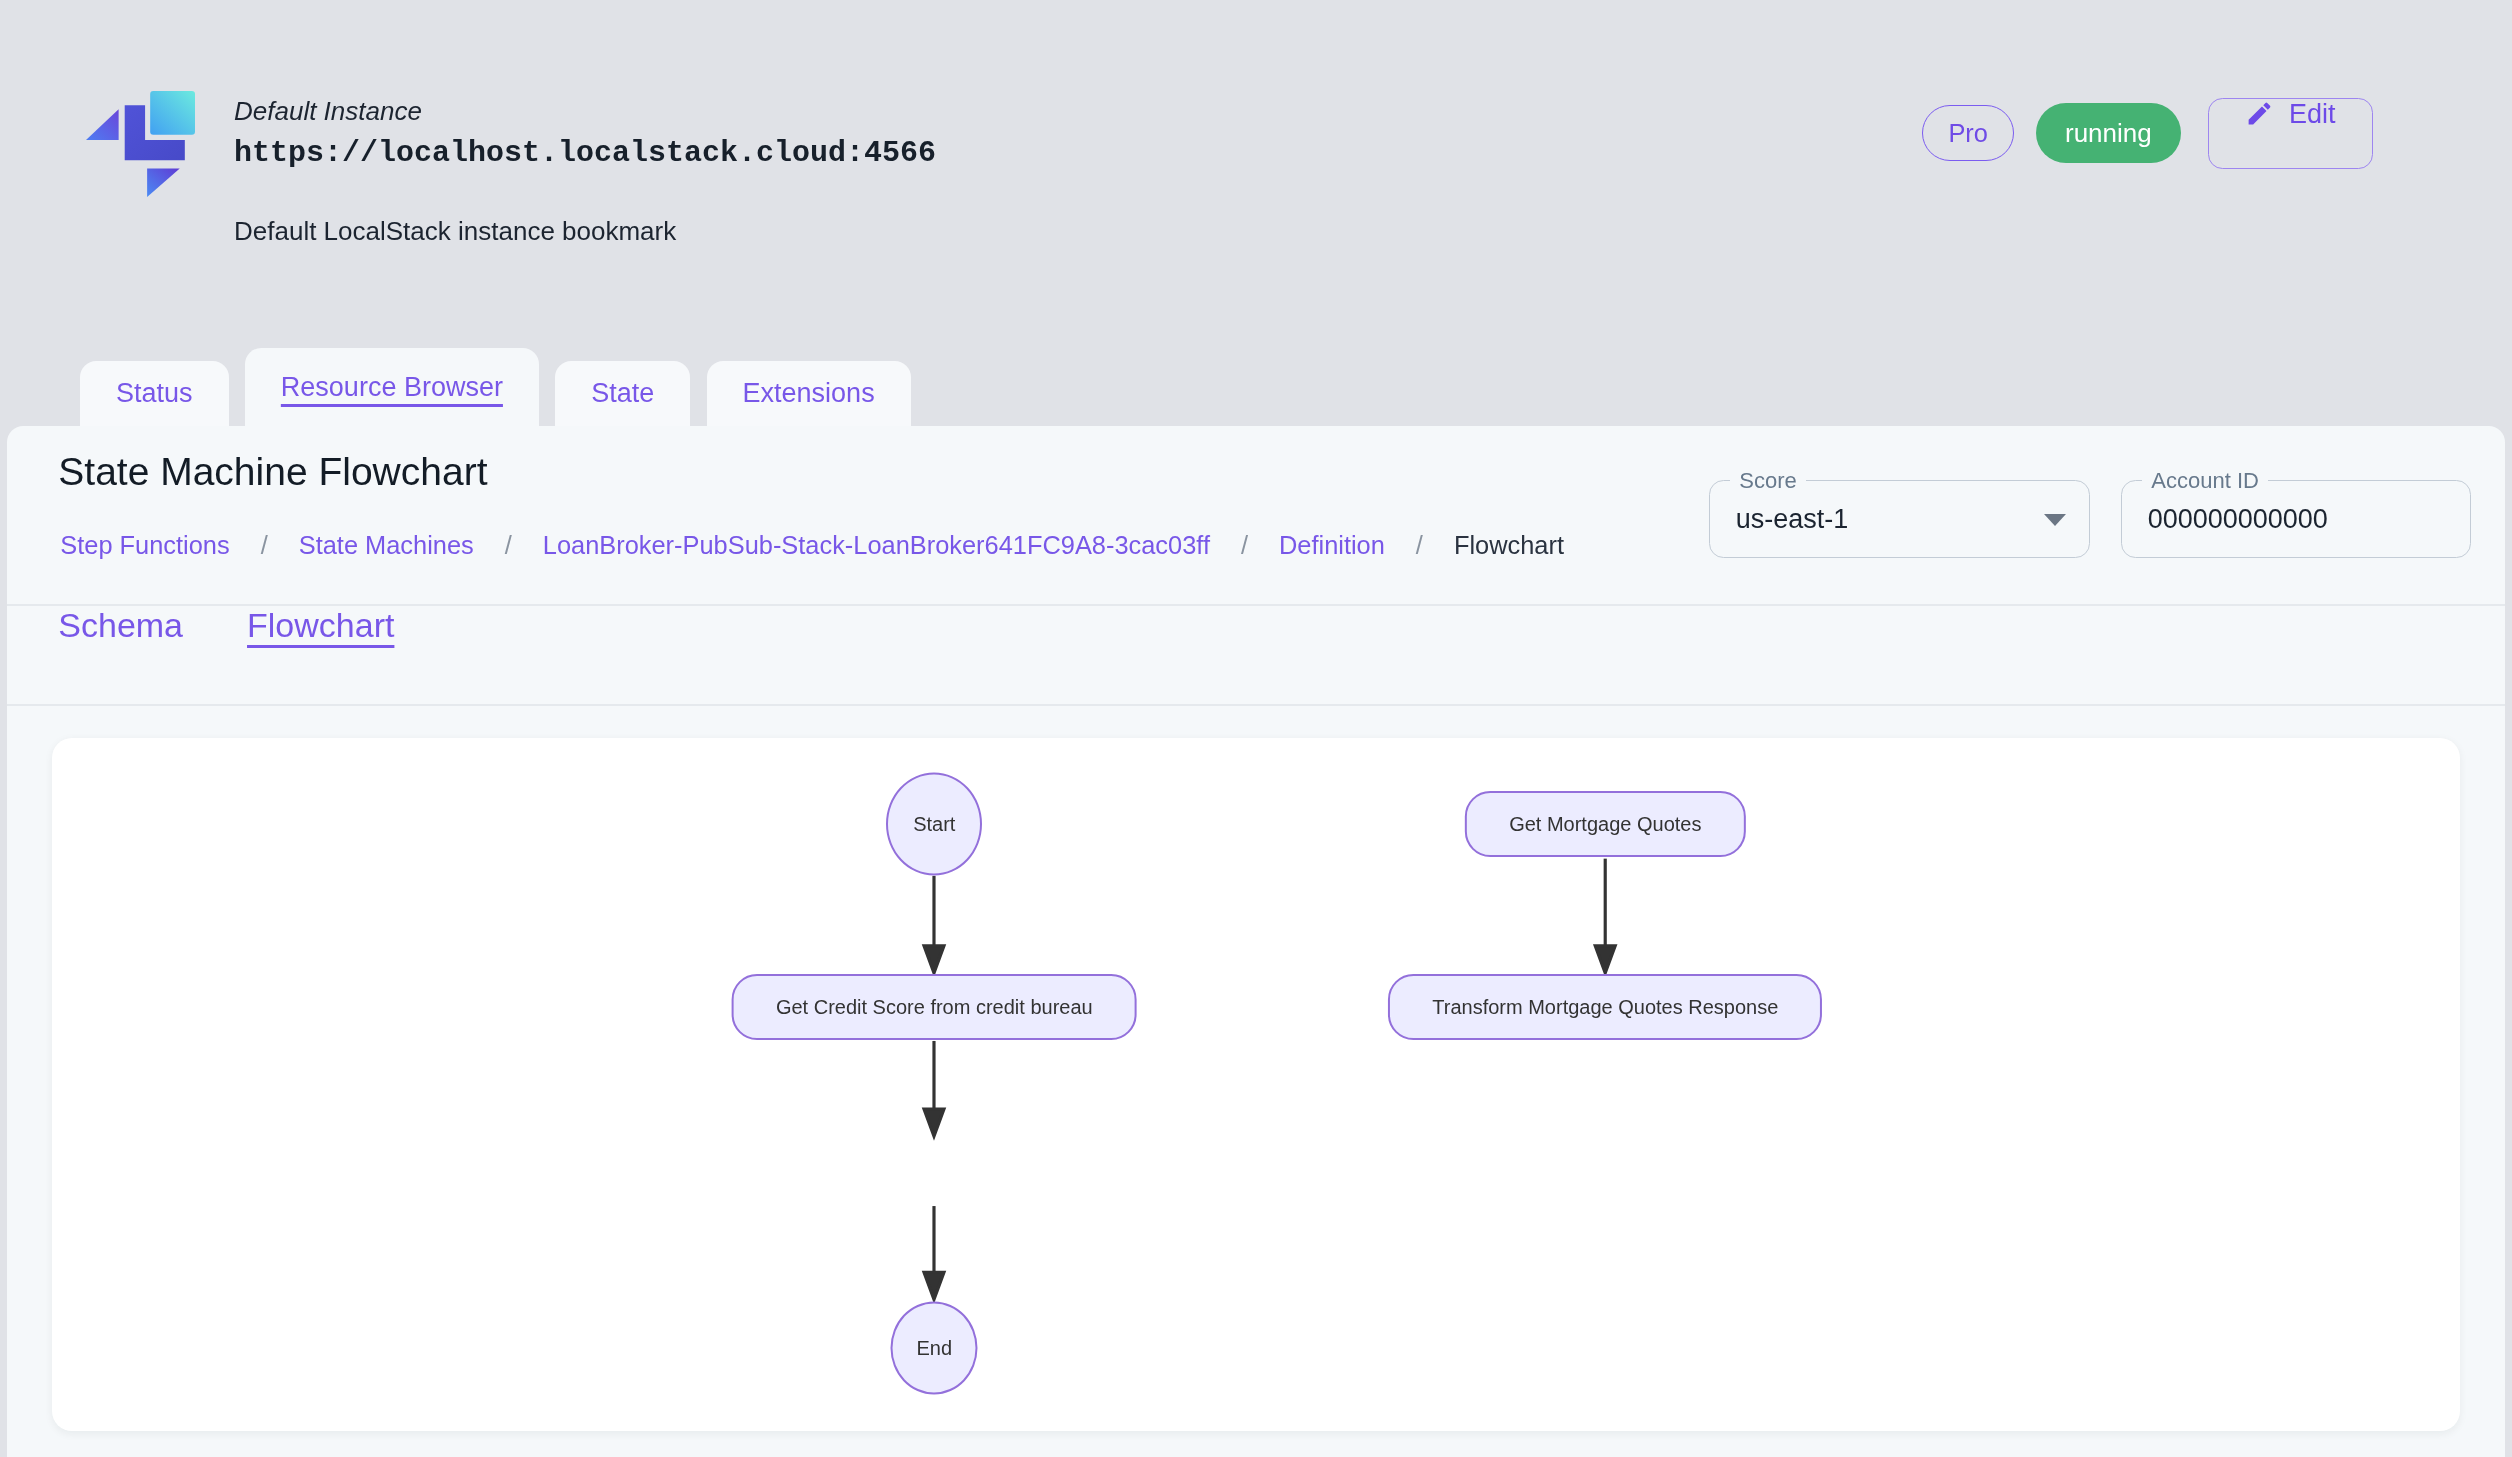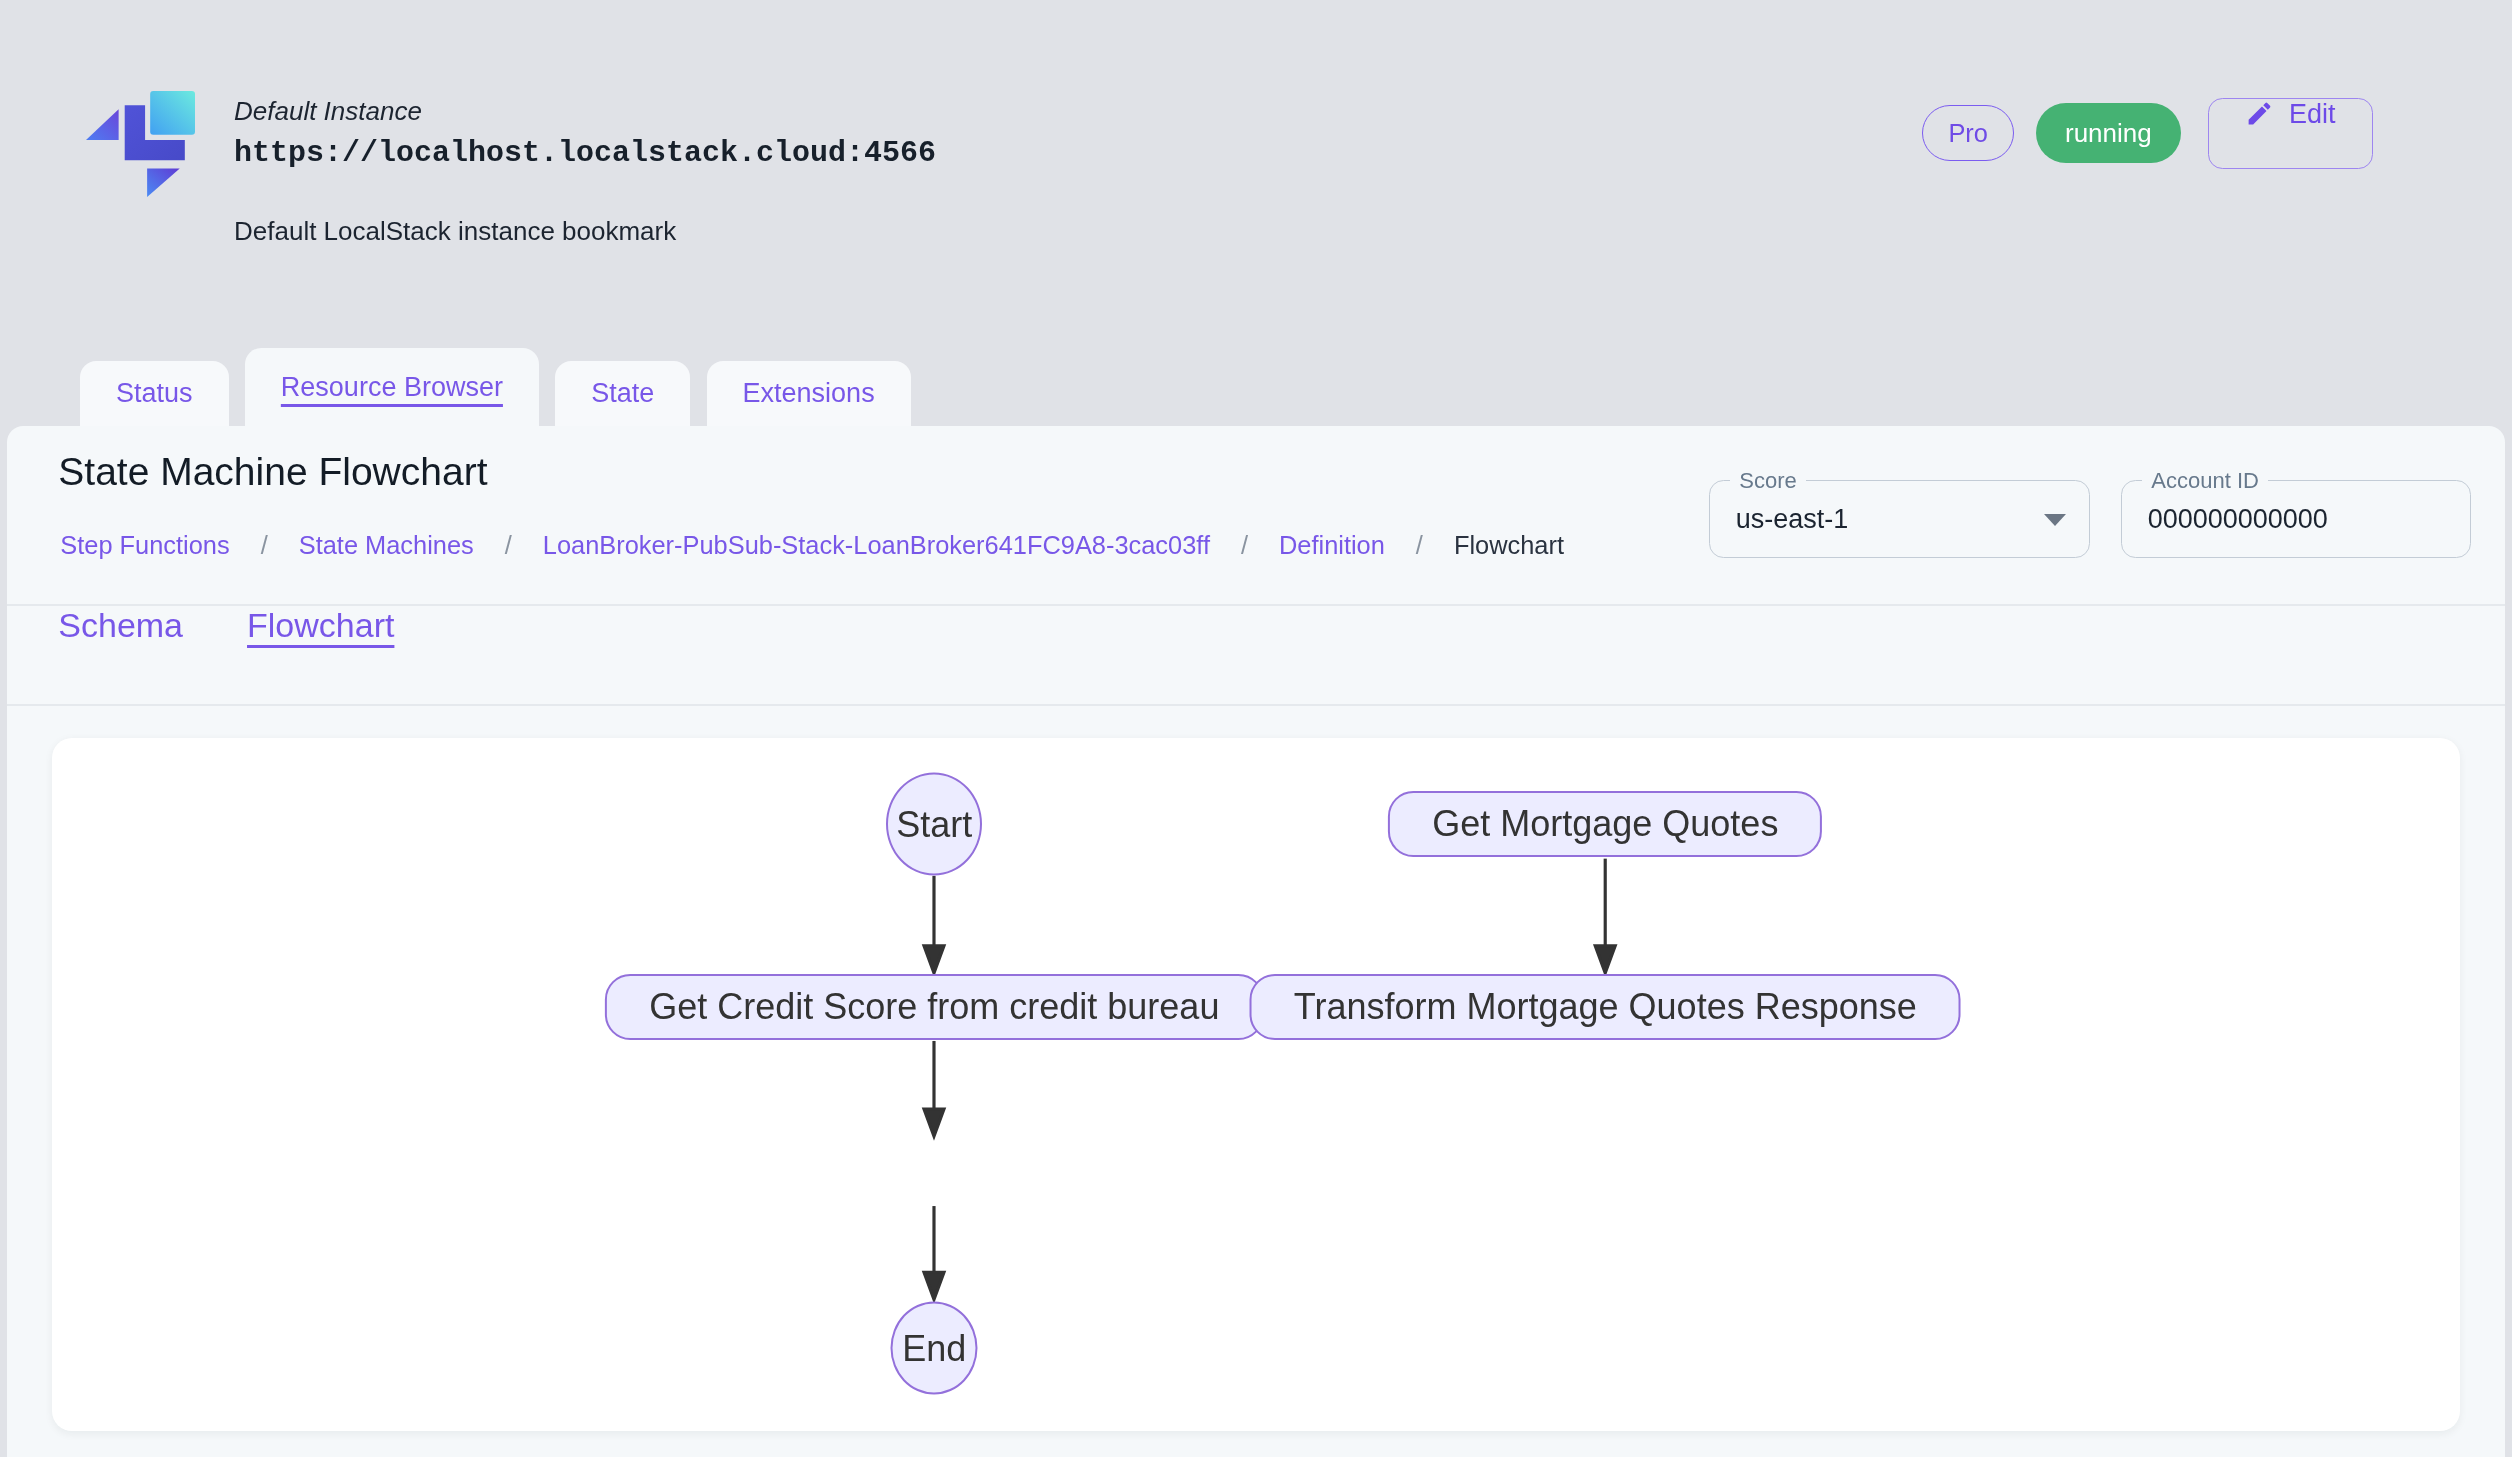--- a/index.html
+++ b/index.html
@@ -101,21 +101,21 @@
   
   .card {
     position:absolute; left:45px; top:312px; width:2408px; height:693px;
     background:#ffffff; border-radius:20px;
     box-shadow:0 2.7px 9px rgba(20,30,40,0.06);
   }
   .fc-arrows { position:absolute; left:0; top:0; }
   .fc-node {
     position:absolute; transform:translate(-50%,-50%);
     background:#ECECFF; border:2.3px solid #9370DB; color:#333333;
-    font-size:36px; display:flex; align-items:center; justify-content:center;
+    font-size:20px; display:flex; align-items:center; justify-content:center;
     white-space:nowrap;
   }
   .fc-pill { height:66px; border-radius:25.4px; padding:0 42px; }
   .fc-ellipse { border-radius:50%; }
 </style>
 </head>
 <body>
 
 <div class="logo">
   <svg width="109" height="106" viewBox="0 0 107 104">

